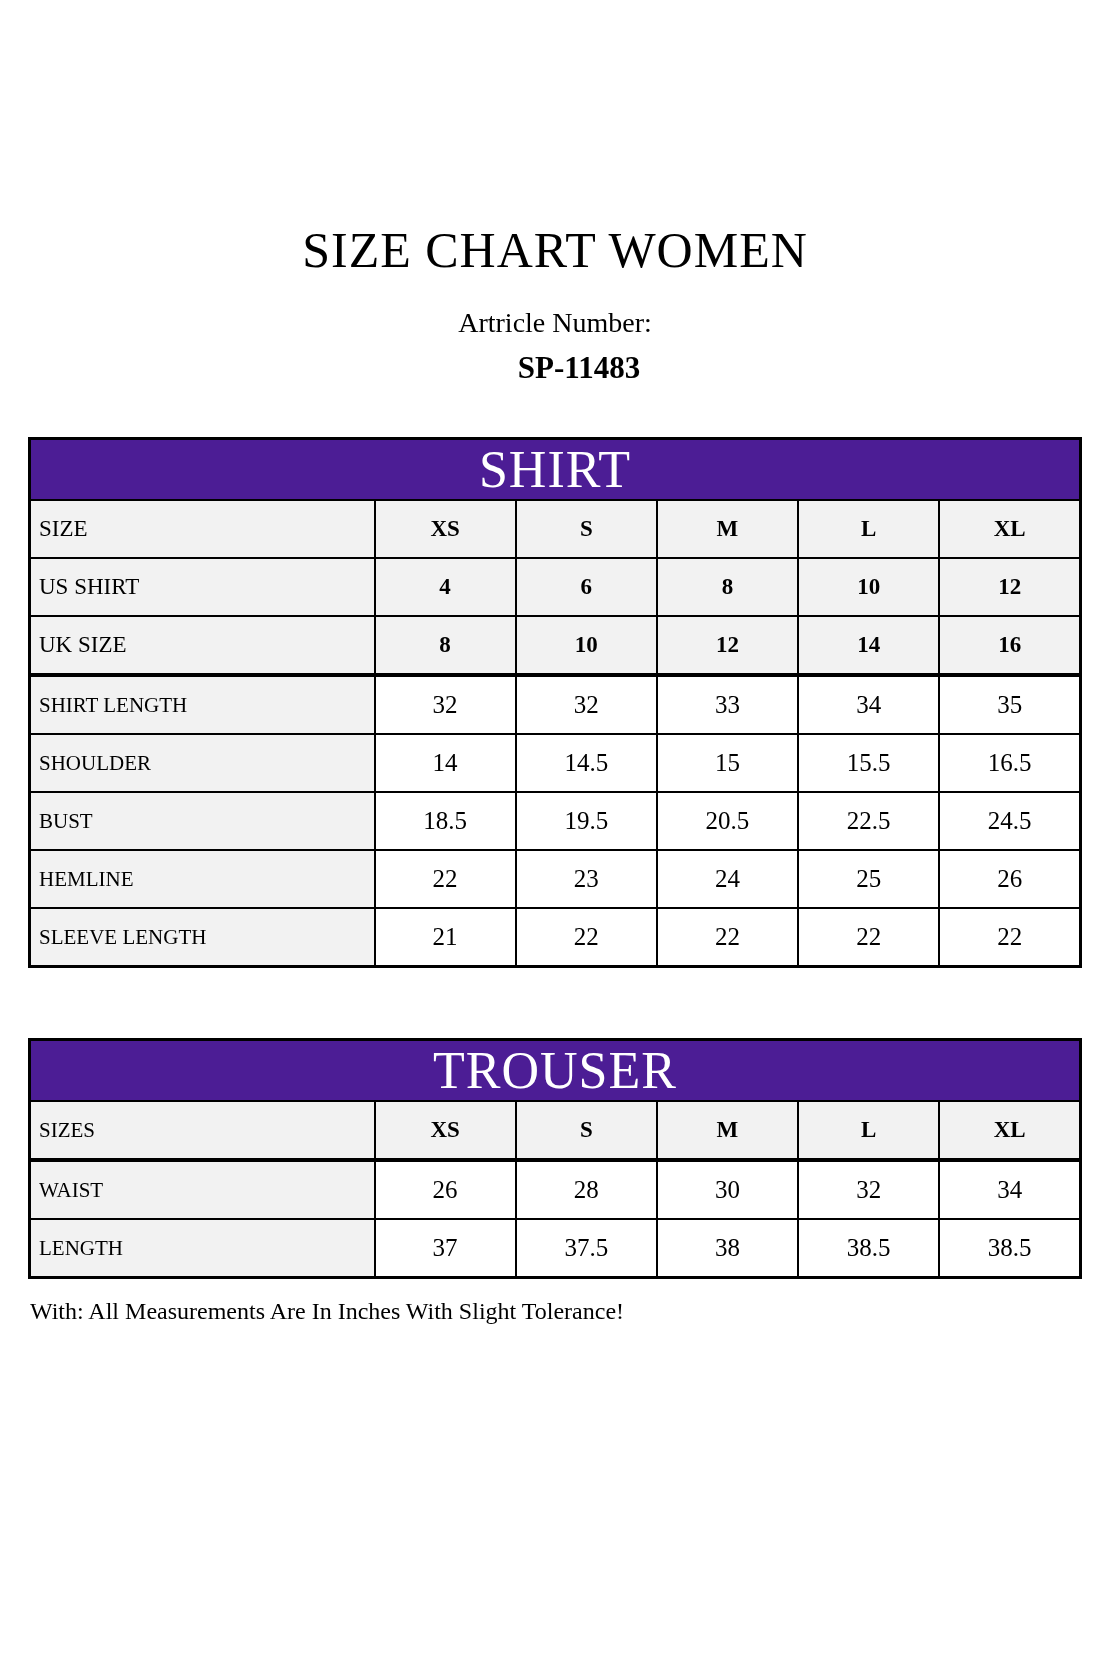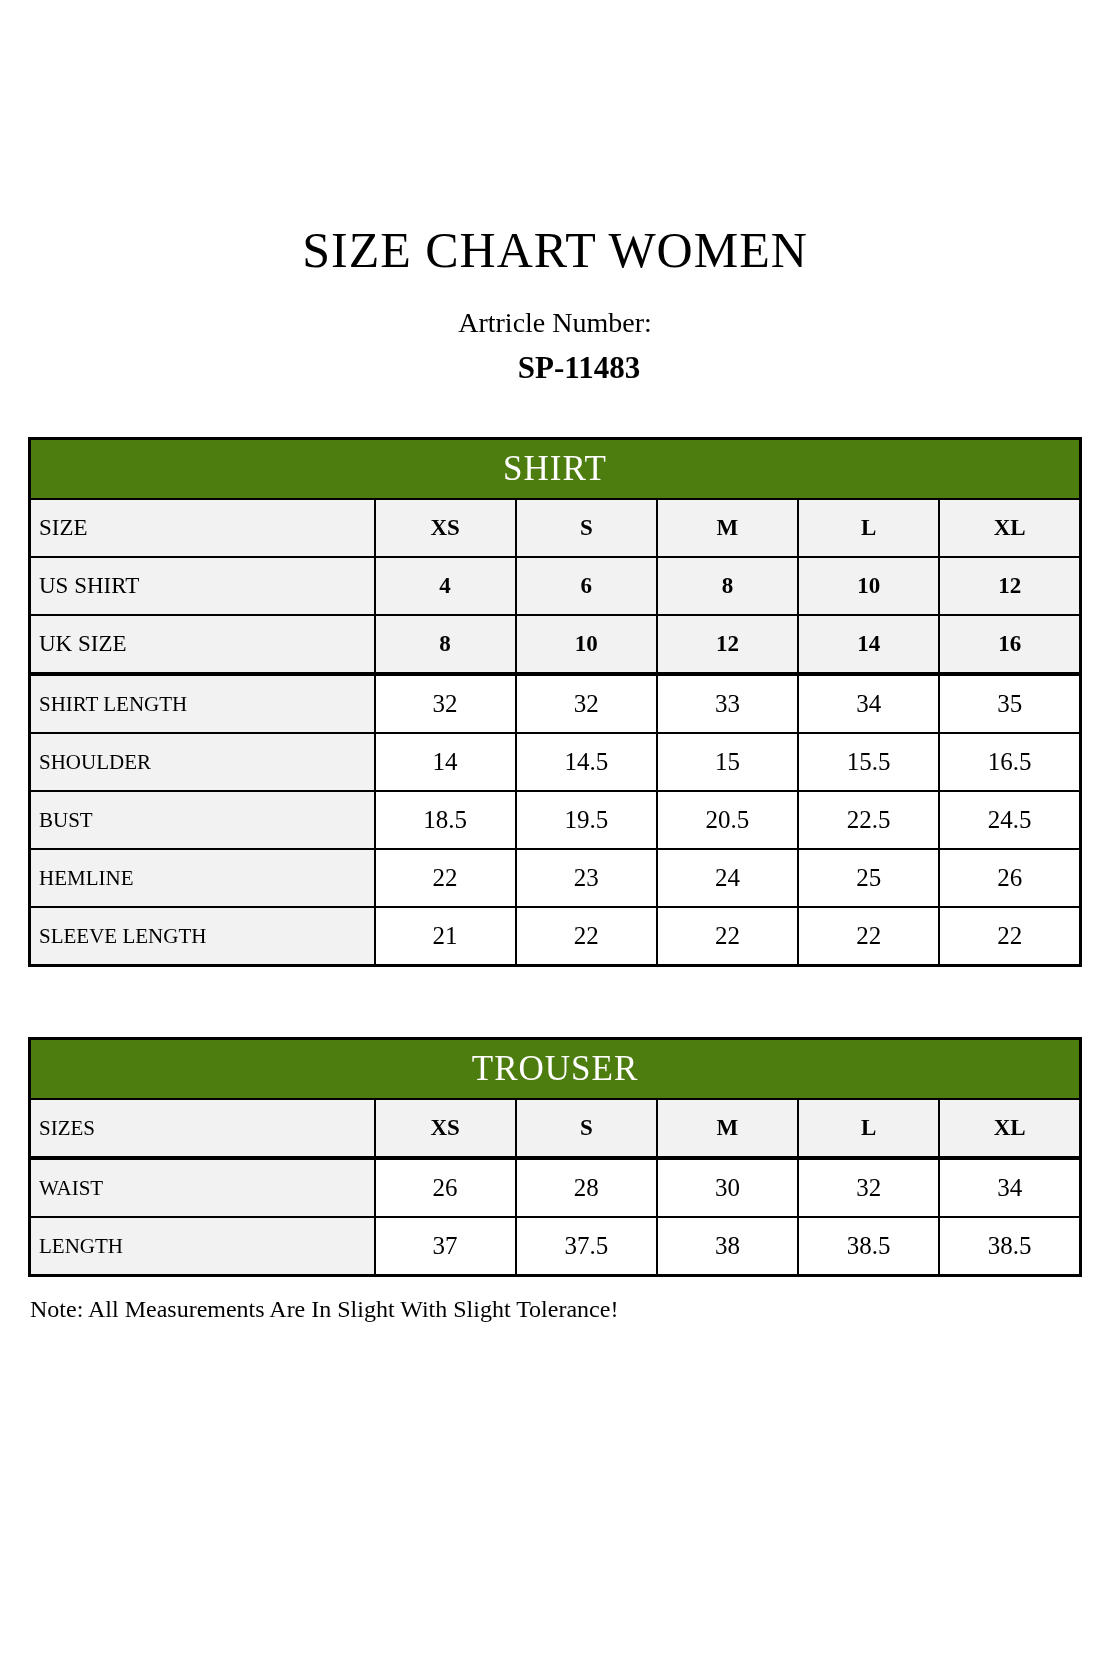--- a/index.html
+++ b/index.html
@@ -45,23 +45,23 @@
     margin: 51px auto 0 auto;
     border-collapse: collapse;
     table-layout: fixed;
     border: 3px solid #000000;
   }
   table.size-table.trouser {
     margin-top: 70px;
   }
   col.c-label { width: 345px; }
   td.banner {
-    background: #4d7c0f;
+    background: #4c1d95;
     color: #ffffff;
-    font-size: 35px;
+    font-size: 52px;
     text-align: center;
     height: 58px;
     padding: 0;
     border: 2px solid #000000;
     letter-spacing: 1px;
   }
   td {
     border: 2px solid #000000;
     height: 56px;
     padding: 0;
@@ -220,15 +220,15 @@
           <td class="label">LENGTH</td>
           <td class="val">37</td>
           <td class="val">37.5</td>
           <td class="val">38</td>
           <td class="val">38.5</td>
           <td class="val">38.5</td>
         </tr>
       </tbody>
     </table>
 
-  <div class="note">Note: All Measurements Are In Slight With Slight Tolerance!</div>
+  <div class="note">With: All Measurements Are In Inches With Slight Tolerance!</div>
 
 </div>
 
 </body></html>

